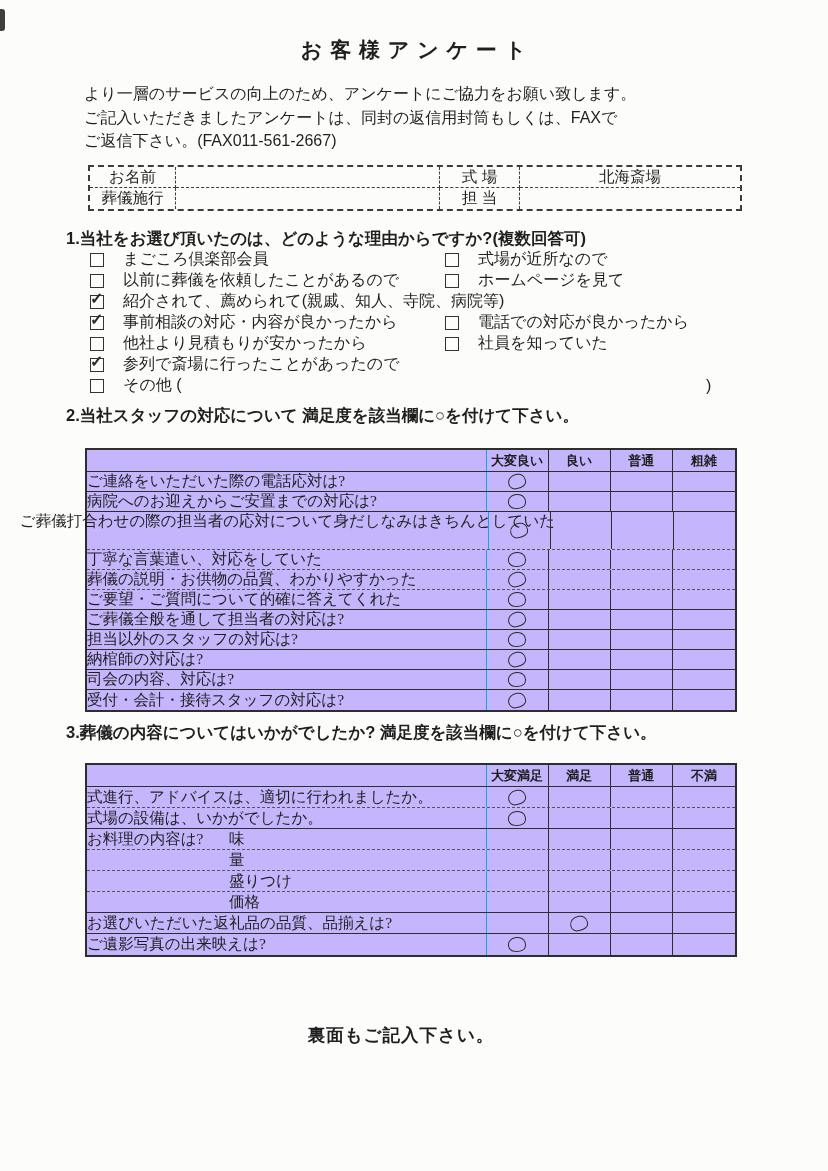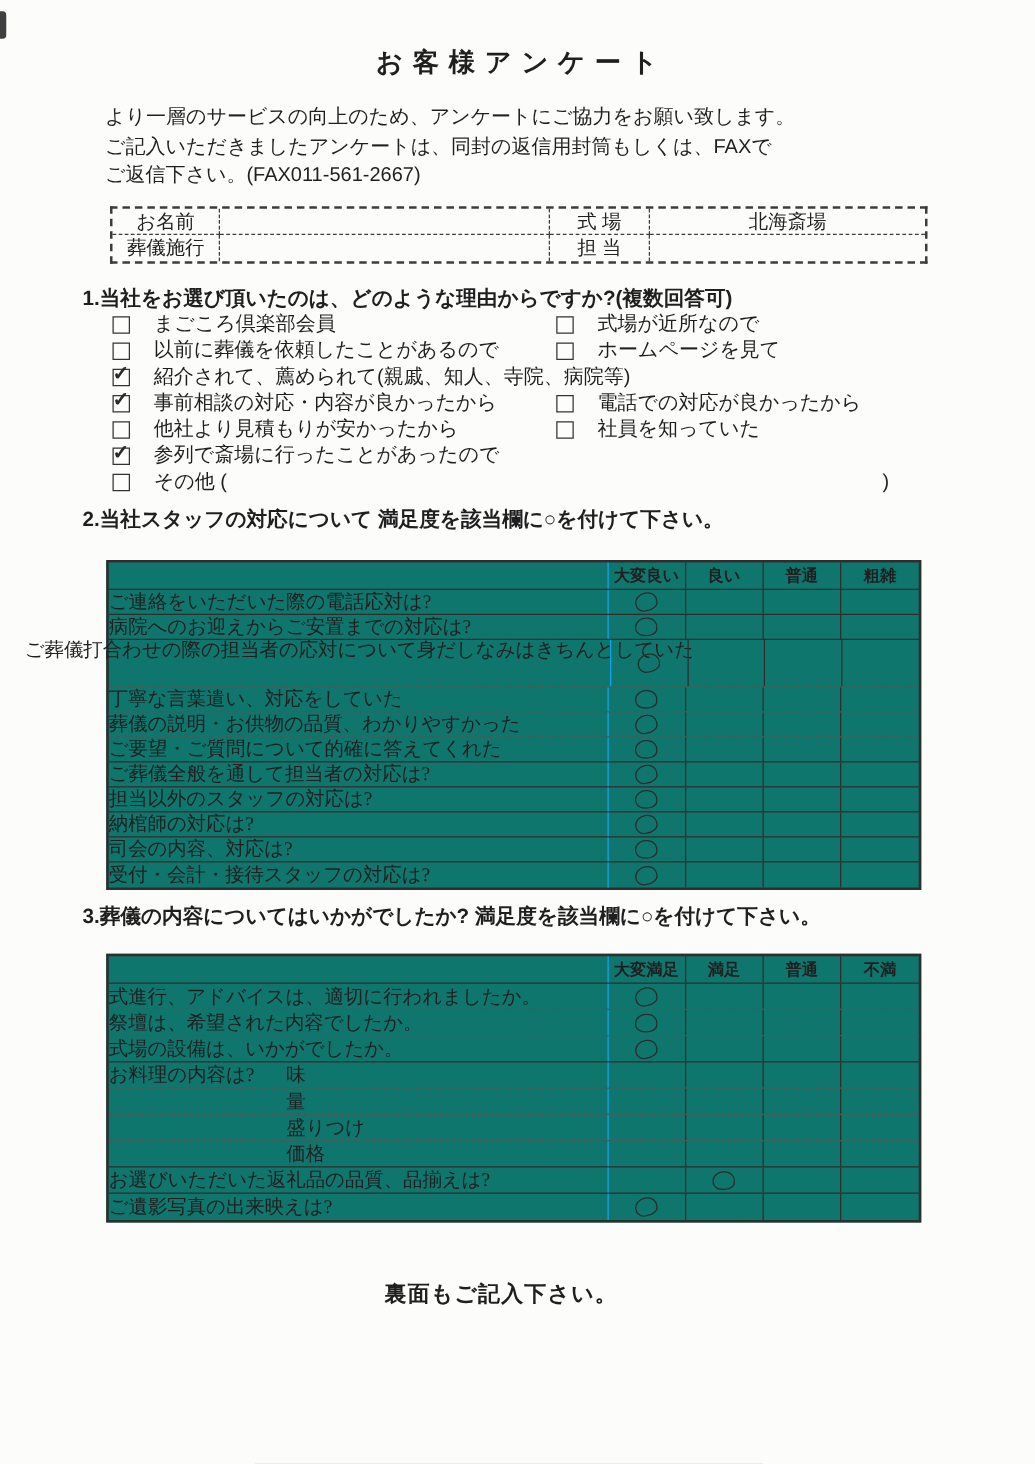--- a/index.html
+++ b/index.html
@@ -31,21 +31,21 @@
   .opt-row{position:relative;height:21px;}
   .opt{position:absolute;top:0;display:flex;align-items:center;height:21px;}
   .opt-left{left:2px;}
   .opt-right{left:357px;}
   .cbx{width:12px;height:12px;border:1.4px solid #333;display:inline-block;position:relative;flex:none;background:#fdfdfc;}
   .cbx.checked::after{content:"✓";position:absolute;left:-1px;top:-7px;font-size:16px;font-weight:600;color:#2a2a2a;}
   .opt-label{font-size:16px;white-space:nowrap;margin-left:19px;}
   .paren-close{position:absolute;left:618px;top:2px;font-size:16px;}
   .fill-blank{position:absolute;left:210px;top:0;width:400px;height:21px;}
   
-  .sat-table{position:absolute;left:85px;width:652px;border:2px solid #2e2e2e;box-sizing:border-box;background:#0f766e;}
+  .sat-table{position:absolute;left:85px;width:652px;border:2px solid #2e2e2e;box-sizing:border-box;background:#c4b5fd;}
   .trow{display:flex;border-bottom:1px solid #2e2e2e;box-sizing:border-box;}
   .trow.dashed{border-bottom:1px dashed #555;}
   .trow:last-child{border-bottom:none;}
   .qcell{width:402px;border-right:1px solid #0ea5e9;display:flex;align-items:center;box-sizing:border-box;font-size:15.5px;white-space:nowrap;font-family:Liberation Serif, serif;}
   .qcell.two{flex-direction:row;align-items:flex-start;justify-content:center;line-height:18px;}
   .ans-cell{width:62.5px;border-right:1px solid #2e2e2e;box-sizing:border-box;position:relative;display:flex;align-items:center;justify-content:center;}
   .ans-cell:last-child{border-right:none;}
   .thead{height:22px;}
   .thead .ans-cell{font-size:13px;font-weight:600;}
   .t2 .trow{height:20px;}
@@ -277,29 +277,20 @@
     </div>
     <div class="trow dashed">
       <div class="qcell">式進行、アドバイスは、適切に行われましたか。</div>
       <div class="ans-cell">
           <span class="circle-mark"></span>
         </div>
         <div class="ans-cell"></div>
         <div class="ans-cell"></div>
         <div class="ans-cell"></div>
     </div>
-    <div class="trow dashed">
-      <div class="qcell">祭壇は、希望された内容でしたか。</div>
-      <div class="ans-cell">
-          <span class="circle-mark"></span>
-        </div>
-        <div class="ans-cell"></div>
-        <div class="ans-cell"></div>
-        <div class="ans-cell"></div>
-    </div>
     <div class="trow">
       <div class="qcell">式場の設備は、いかがでしたか。</div>
       <div class="ans-cell">
           <span class="circle-mark"></span>
         </div>
         <div class="ans-cell"></div>
         <div class="ans-cell"></div>
         <div class="ans-cell"></div>
     </div>
     <div class="trow dashed">

